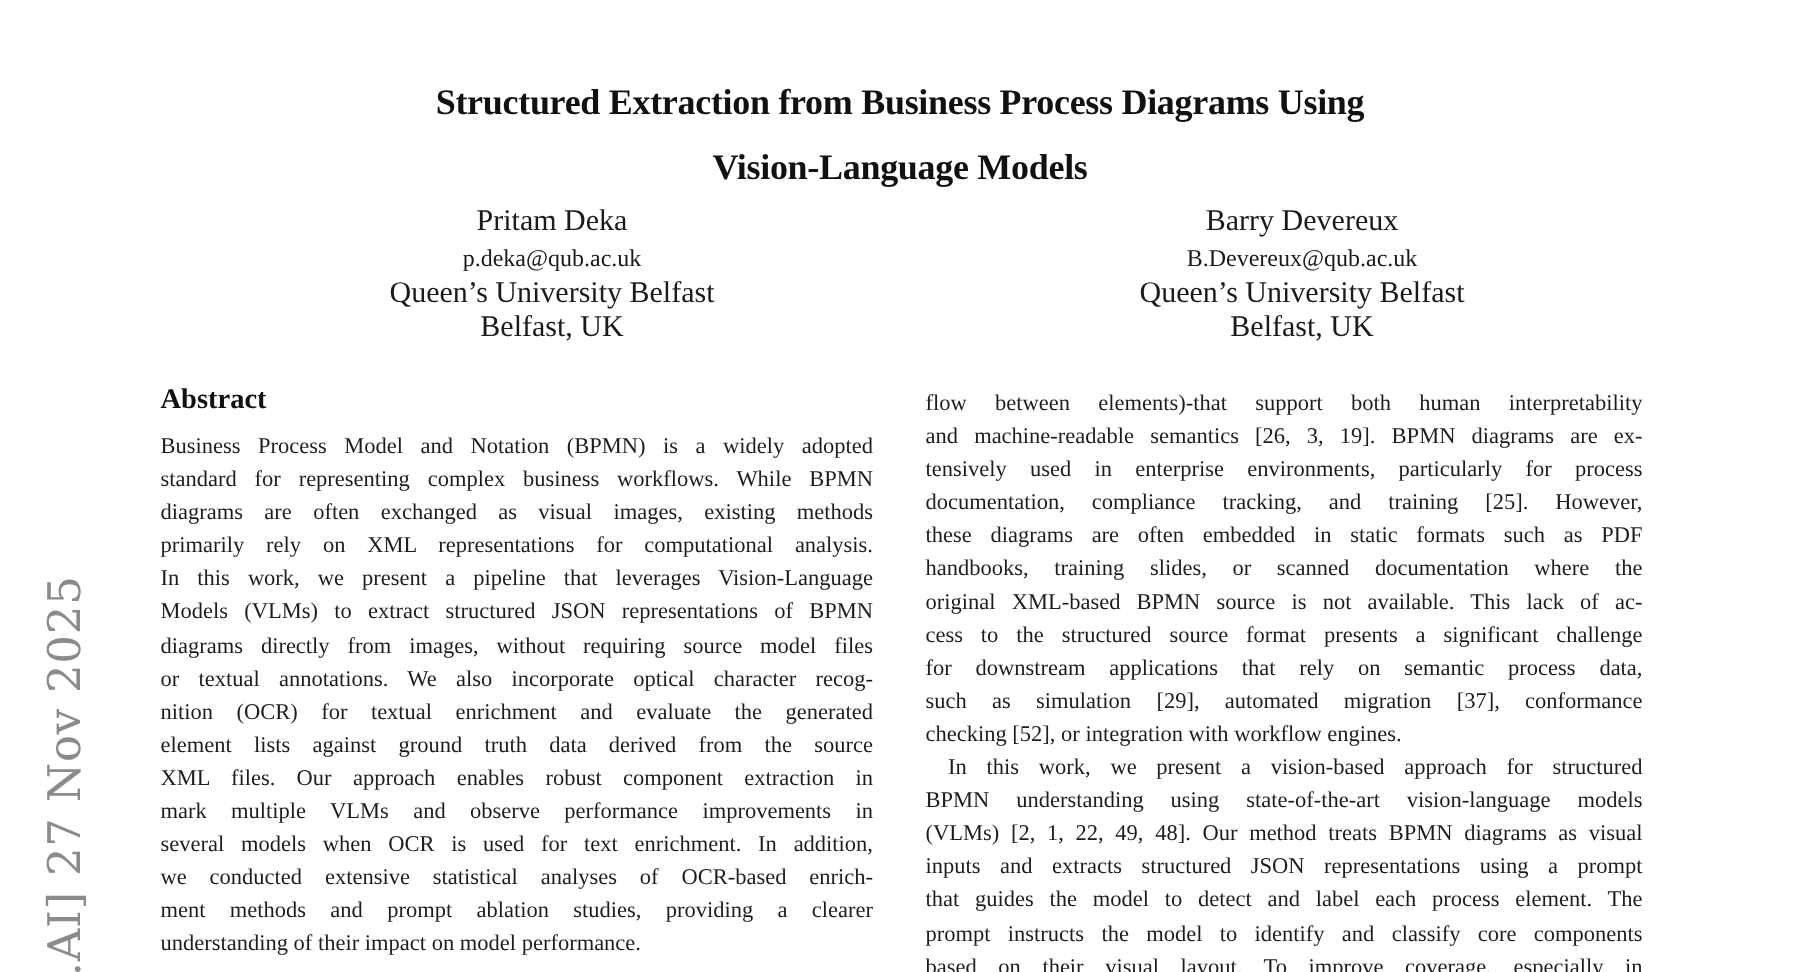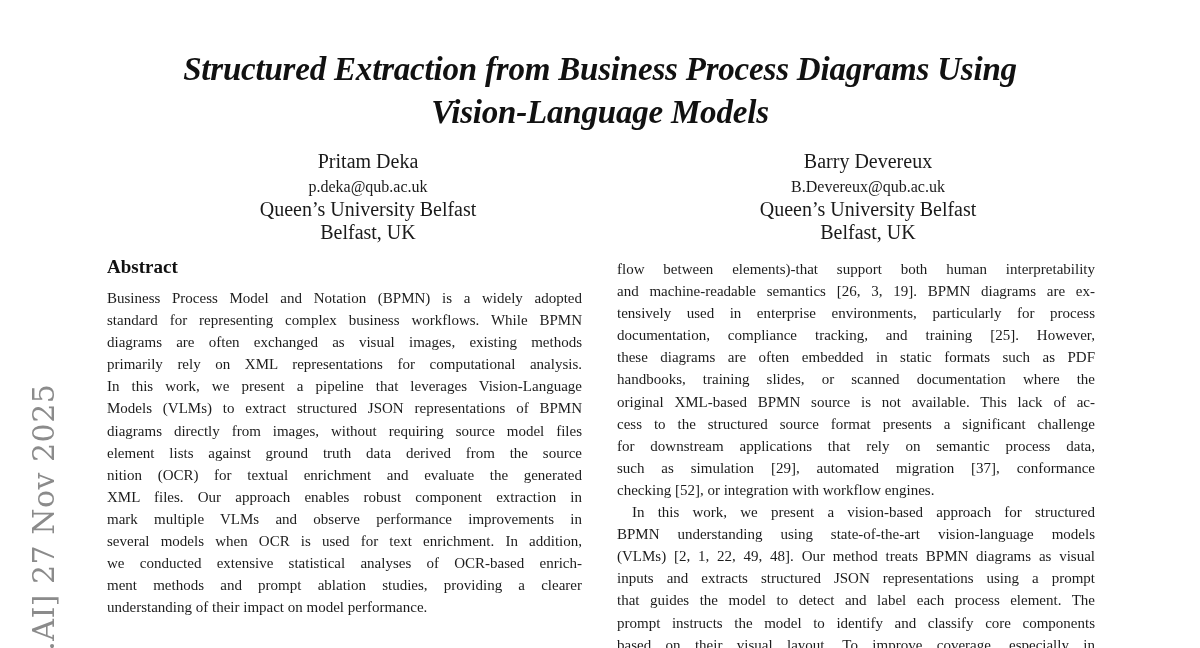--- a/index.html
+++ b/index.html
@@ -28,31 +28,30 @@
   }
 
   
   .title-block {
     position: absolute;
     top: 48px;
     left: 0;
     width: 1200px;
     text-align: center;
     font-weight: bold;
-    font-size: 33px;
+    font-size: 24px;
     line-height: 43px;
     color: #111111;
     letter-spacing: -0.2px;
-    font-style: italic;
   }
 
   
   .authors-row {
     position: absolute;
-    top: 148px;
+    top: 134px;
     left: 118px;
     width: 1000px;
     display: flex;
   }
   .author { flex: 1; text-align: center; }
   .author-name { font-size: 20px; line-height: 27px; }
   .author-line { font-size: 16px; line-height: 23px; }
   .author-affil { font-size: 20px; line-height: 23px; }
 
   
@@ -114,22 +113,23 @@
     <div class="col-left">
       <div class="abstract-heading">Abstract</div>
       <div>
           <div class="pline just">Business Process Model and Notation (BPMN) is a widely adopted</div>
           <div class="pline just">standard for representing complex business workflows. While BPMN</div>
           <div class="pline just">diagrams are often exchanged as visual images, existing methods</div>
           <div class="pline just">primarily rely on XML representations for computational analysis.</div>
           <div class="pline just">In this work, we present a pipeline that leverages Vision-Language</div>
           <div class="pline just">Models (VLMs) to extract structured JSON representations of BPMN</div>
           <div class="pline just">diagrams directly from images, without requiring source model files</div>
+          <div class="pline just">or textual annotations. We also incorporate optical character recog-</div>
+          <div class="pline just">nition (OCR) for textual enrichment and evaluate the generated</div>
           <div class="pline just">element lists against ground truth data derived from the source</div>
-          <div class="pline just">nition (OCR) for textual enrichment and evaluate the generated</div>
           <div class="pline just">XML files. Our approach enables robust component extraction in</div>
           <div class="pline just">mark multiple VLMs and observe performance improvements in</div>
           <div class="pline just">several models when OCR is used for text enrichment. In addition,</div>
           <div class="pline just">we conducted extensive statistical analyses of OCR-based enrich-</div>
           <div class="pline just">ment methods and prompt ablation studies, providing a clearer</div>
           <div class="pline">understanding of their impact on model performance.</div>
         </div>
     </div>
     <div class="col-right">
         <div class="pline just">flow between elements)-that support both human interpretability</div>

